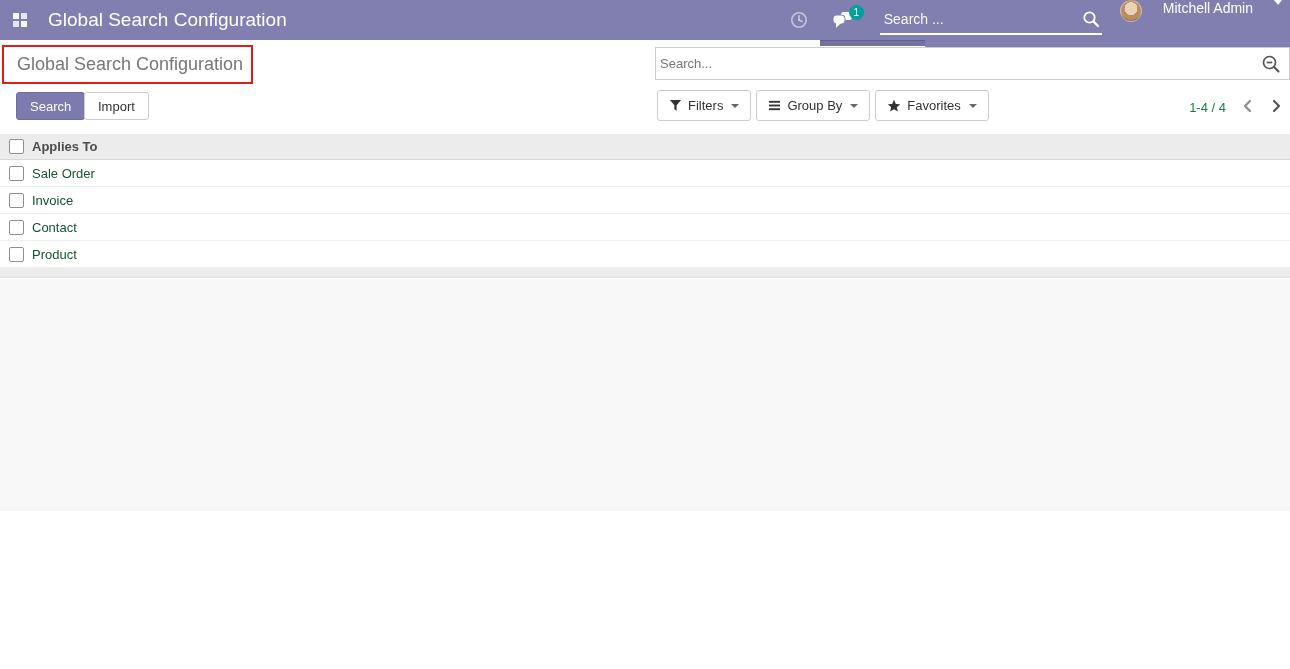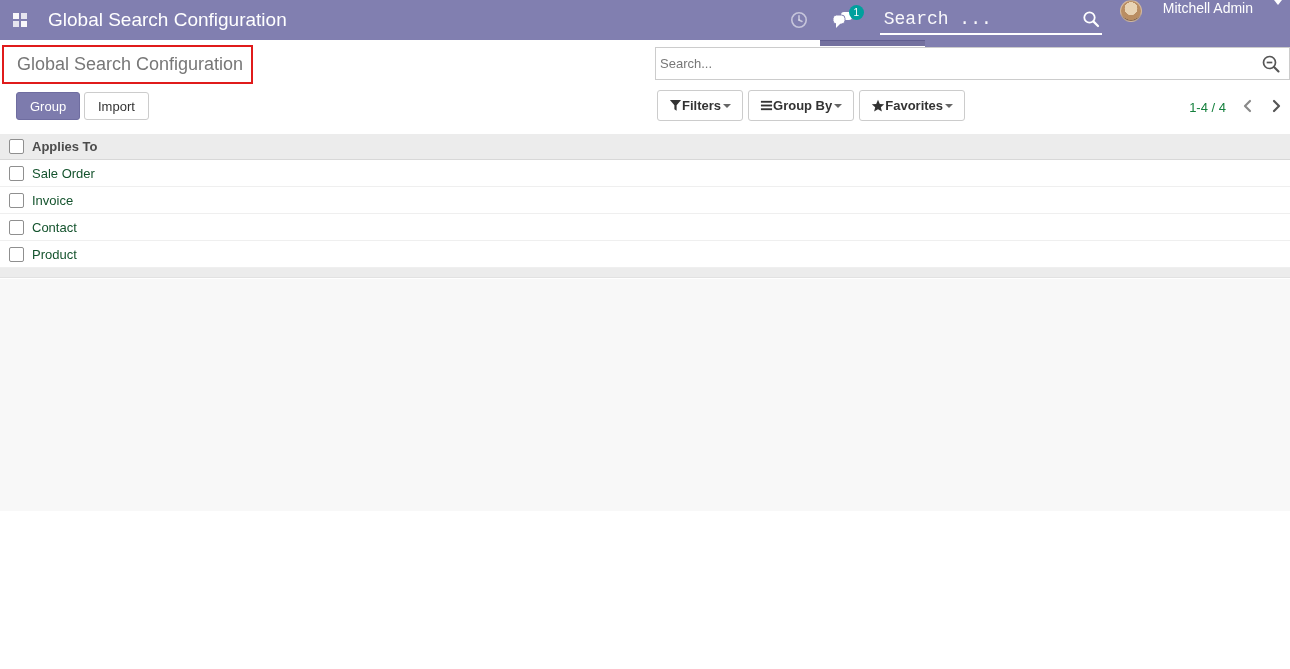--- a/index.html
+++ b/index.html
@@ -8,21 +8,21 @@
   .screen { position:relative; width:1290px; height:511px; overflow:hidden; background:#fff; }
 
   
   .navbar { position:absolute; left:0; top:0; width:1290px; height:40px; background:#817fb0; display:flex; align-items:center; }
   .apps-btn { width:40px; height:40px; display:flex; align-items:center; justify-content:center; cursor:pointer; }
   .nav-title { color:#fff; font-size:19px; margin-left:8px; white-space:nowrap; }
   .nav-spacer { flex:1; }
   .systray-item { position:relative; height:40px; display:flex; align-items:center; justify-content:center; padding:0 12px; cursor:pointer; }
   .badge { position:absolute; top:5px; right:2px; min-width:15px; height:15px; border-radius:8px; background:#00a09d; color:#fff; font-size:10px; line-height:15px; text-align:center; padding:0 3px; }
   .nav-search { position:relative; width:222px; margin:0 14px; height:30px; border-bottom:2px solid #fff; display:flex; align-items:center; }
-  .nav-search input { width:180px; background:transparent; border:none; outline:none; color:#fff; font-size:18px; font-family:Liberation Mono, monospace; padding-left:4px; }
+  .nav-search input { width:180px; background:transparent; border:none; outline:none; color:#fff; font-size:14px; font-family:Liberation Sans, sans-serif; padding-left:4px; }
   .nav-search input::placeholder { color:rgba(255,255,255,0.95); }
   .nav-search .mag { position:absolute; right:2px; top:5px; }
   .user-menu { display:flex; gap:21px; padding:0 8px 0 4px; height:40px; cursor:pointer; }
   .avatar { width:22px; height:22px; border-radius:50%; background:radial-gradient(circle at 50% 38%, #e8d3b4 0 40%, #b98d62 41% 70%, #8a6a4e 71% 100%); border:1px solid rgba(255,255,255,0.4); }
   .user-name { color:#fff; font-size:14px; white-space:nowrap; }
   .caret-down-white { width:0; height:0; border-left:4px solid transparent; border-right:4px solid transparent; border-top:5px solid #fff; }
   .navbar-ext-dark { position:absolute; left:820px; top:40px; width:105px; height:6px; background:#74719f; border-top:1px solid #615e90; }
   .navbar-ext { position:absolute; left:925px; top:40px; width:365px; height:7px; background:#817fb0; }
 
   
@@ -30,21 +30,21 @@
   .crumb-text { color:#777; font-size:18px; padding-left:13px; white-space:nowrap; }
   .btn-create { position:absolute; left:16px; top:92px; height:28px; padding:0 13px; background:#7d7bad; color:#fff; border:1px solid #6f6da0; border-radius:3px; font-size:13px; font-family:"Liberation Sans",sans-serif; cursor:pointer; }
   .btn-import { position:absolute; left:84px; top:92px; height:28px; padding:0 13px; background:#fff; color:#333; border:1px solid #ccc; border-radius:3px; font-size:13px; font-family:"Liberation Sans",sans-serif; cursor:pointer; }
 
   
   .cp-search { position:absolute; left:655px; top:47px; width:635px; height:33px; border:1px solid #ccc; background:#fff; display:flex; align-items:center; }
   .cp-search input { flex:1; border:none; outline:none; font-size:13px; color:#555; padding-left:4px; font-family:"Liberation Sans",sans-serif; }
   .cp-search input::placeholder { color:#777; }
   .cp-search .mag-minus { margin-right:8px; }
   .cp-buttons { position:absolute; left:657px; top:90px; display:flex; gap:5px; }
-  .cp-btn { height:31px; padding:0 11px; background:#fff; border:1px solid #ccc; border-radius:3px; display:flex; align-items:center; font-size:13px; color:#333; cursor:pointer; font-family:"Liberation Sans",sans-serif;font-weight:bold; }
+  .cp-btn { height:31px; padding:0 11px; background:#fff; border:1px solid #ccc; border-radius:3px; display:flex; align-items:center; gap:6px; font-size:13px; color:#333; cursor:pointer; font-family:"Liberation Sans",sans-serif; }
   .caret-down-gray { width:0; height:0; border-left:4px solid transparent; border-right:4px solid transparent; border-top:4px solid #666; margin-left:2px; }
   .pager { position:absolute; right:6px; top:97px; display:flex; align-items:center; gap:14px; }
   .pager-text { font-size:13px; color:#15803d; }
   .pager-btn { background:none; border:none; cursor:pointer; padding:2px; }
 
   
   .list { position:absolute; left:0; top:134px; width:1290px; }
   .list-header { height:26px; background:#ececec; border-bottom:1px solid #d8d8d8; display:flex; align-items:center; }
   .list-row { height:27px; background:#fff; border-bottom:1px solid #efefef; display:flex; align-items:center; cursor:pointer; }
   .cb-cell { width:32px; display:flex; align-items:center; justify-content:center; }
@@ -105,21 +105,21 @@
       <div class="caret-down-white"></div>
     </div>
   </div>
   <div class="navbar-ext-dark"></div>
   <div class="navbar-ext"></div>
 
   <div class="crumb-box">
     <div class="crumb-text">Global Search Configuration</div>
   </div>
 
-  <button class="btn-create">Group</button>
+  <button class="btn-create">Search</button>
   <button class="btn-import">Import</button>
 
   <div class="cp-search">
     <input type="text" placeholder="Search..." style="">
     <svg class="mag-minus" width="20" height="20" viewBox="0 0 20 20">
       <circle cx="8.5" cy="8.5" r="6" fill="none" stroke="#555" stroke-width="1.7"></circle>
       <line x1="5.7" y1="8.5" x2="11.3" y2="8.5" stroke="#555" stroke-width="1.7"></line>
       <line x1="13" y1="13" x2="17.5" y2="17.5" stroke="#555" stroke-width="2.1" stroke-linecap="round"></line>
     </svg>
   </div>

